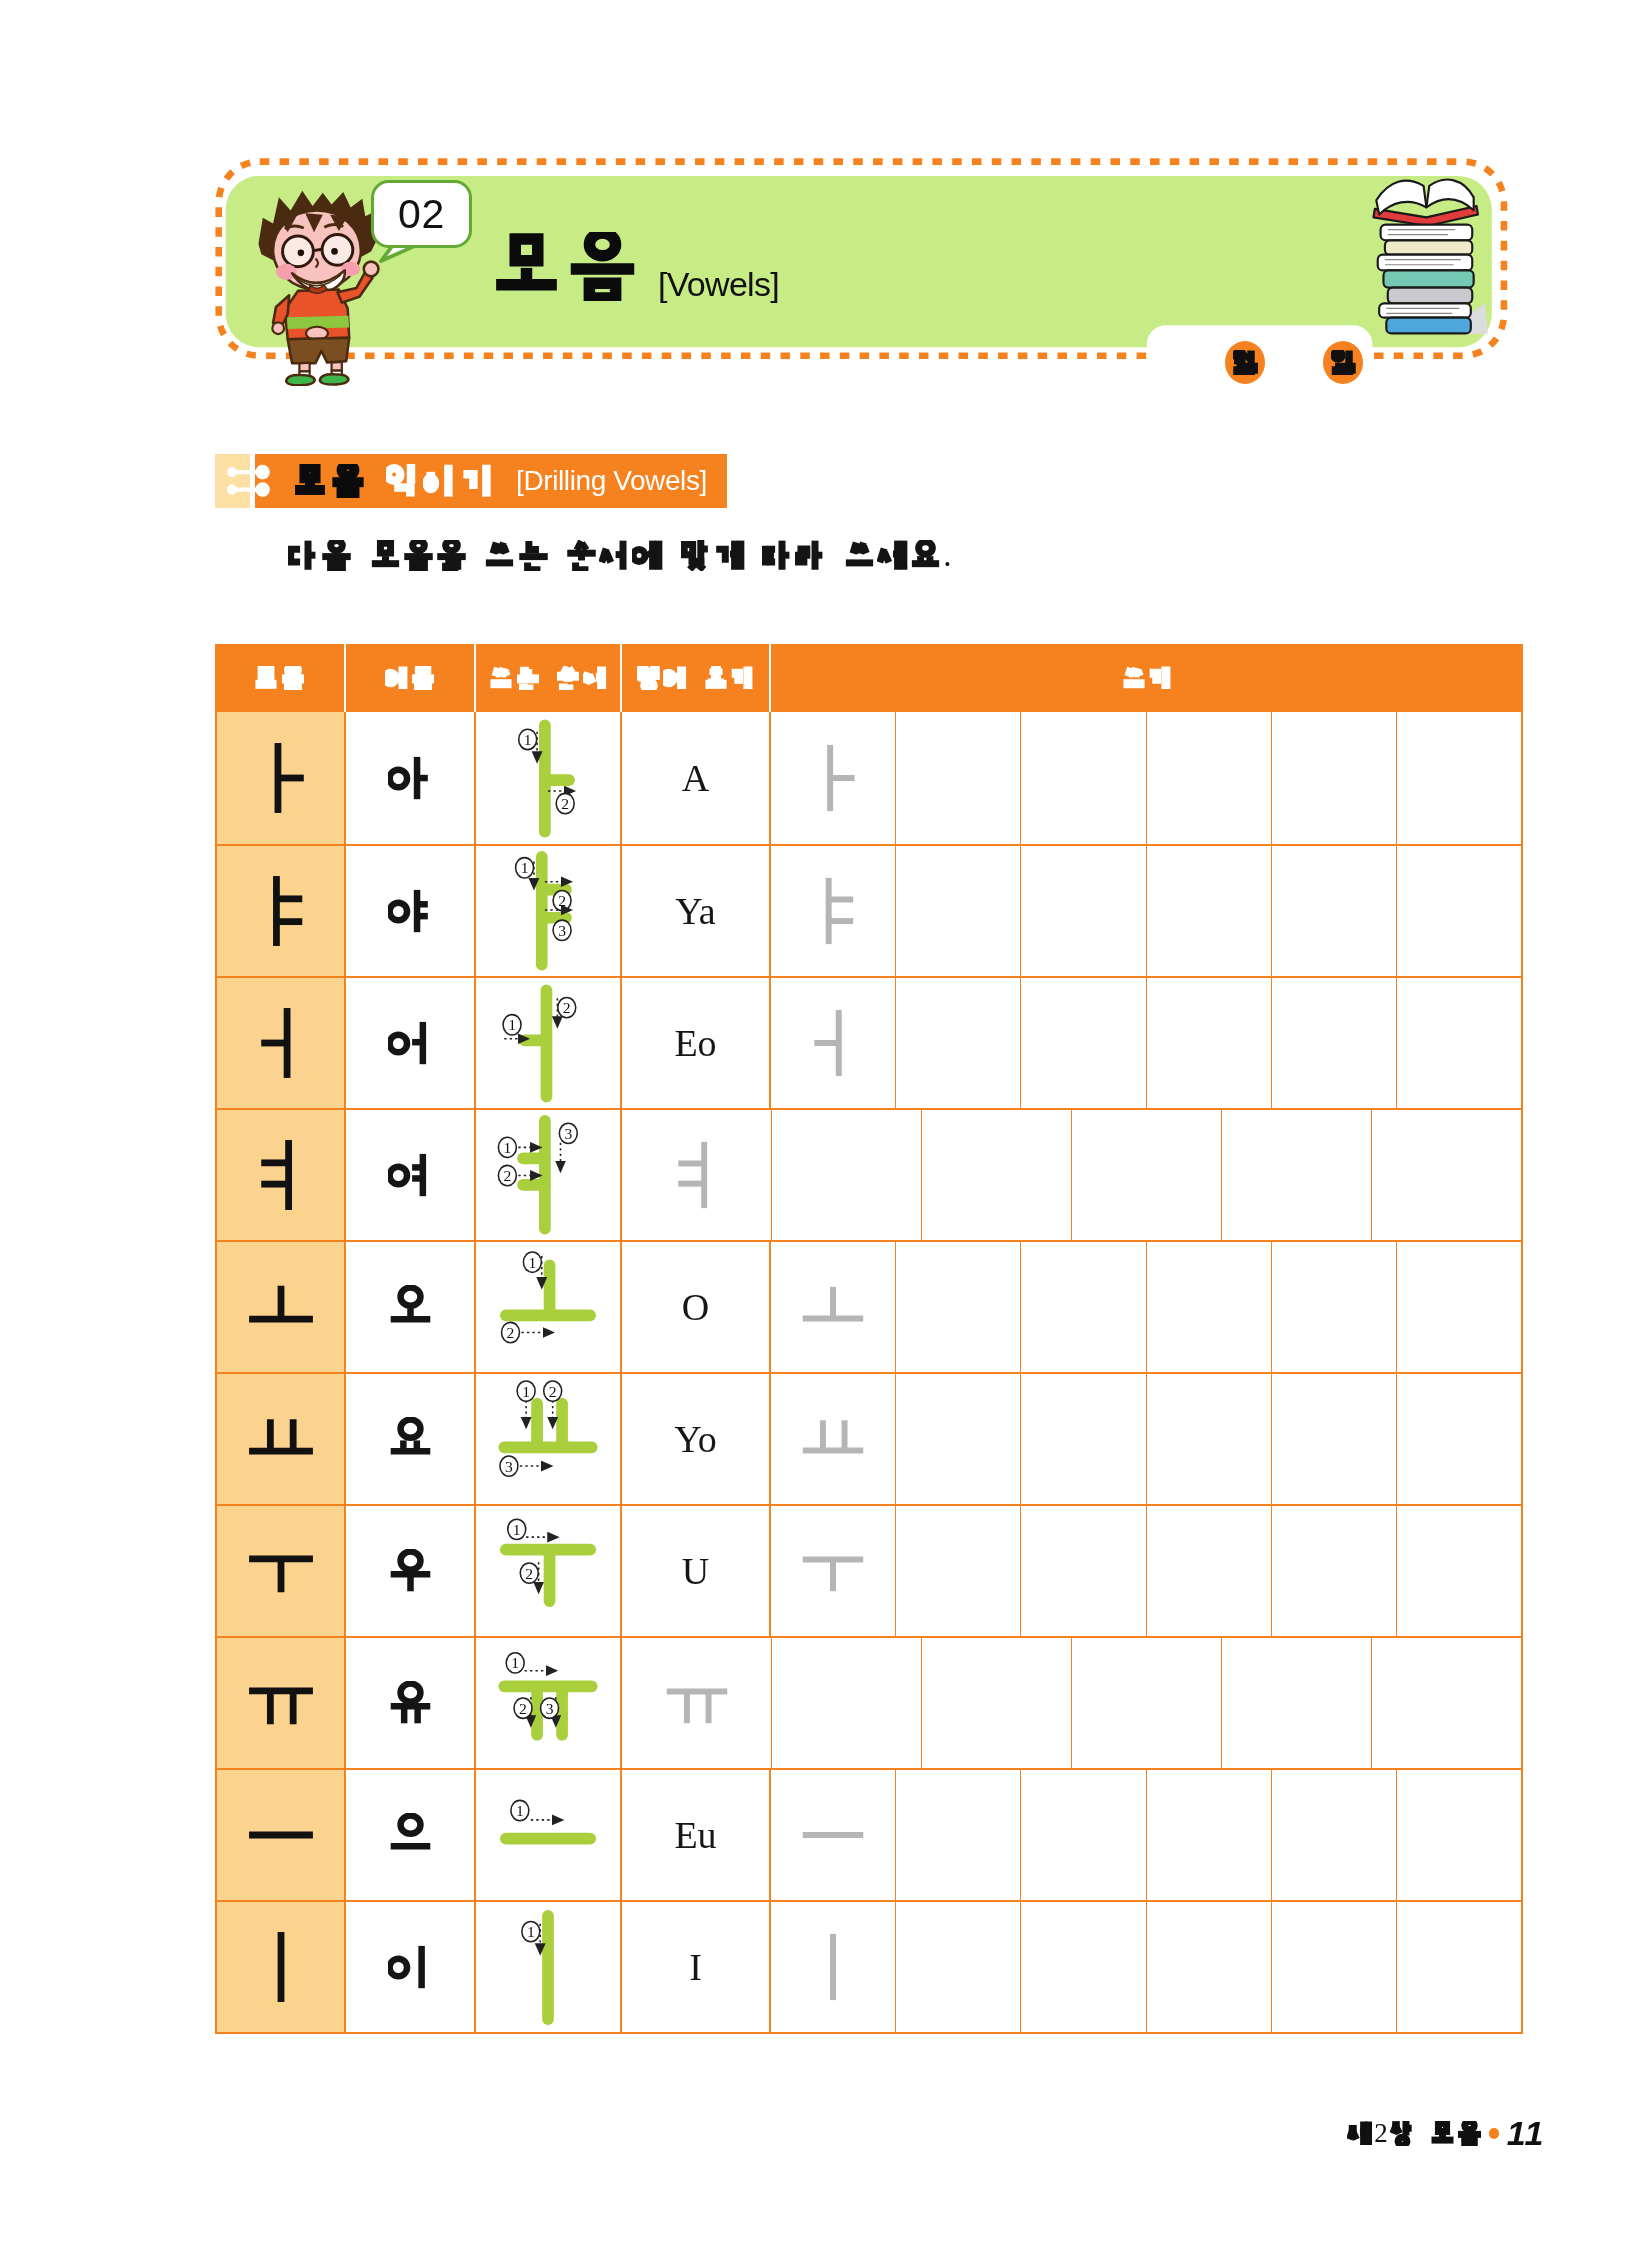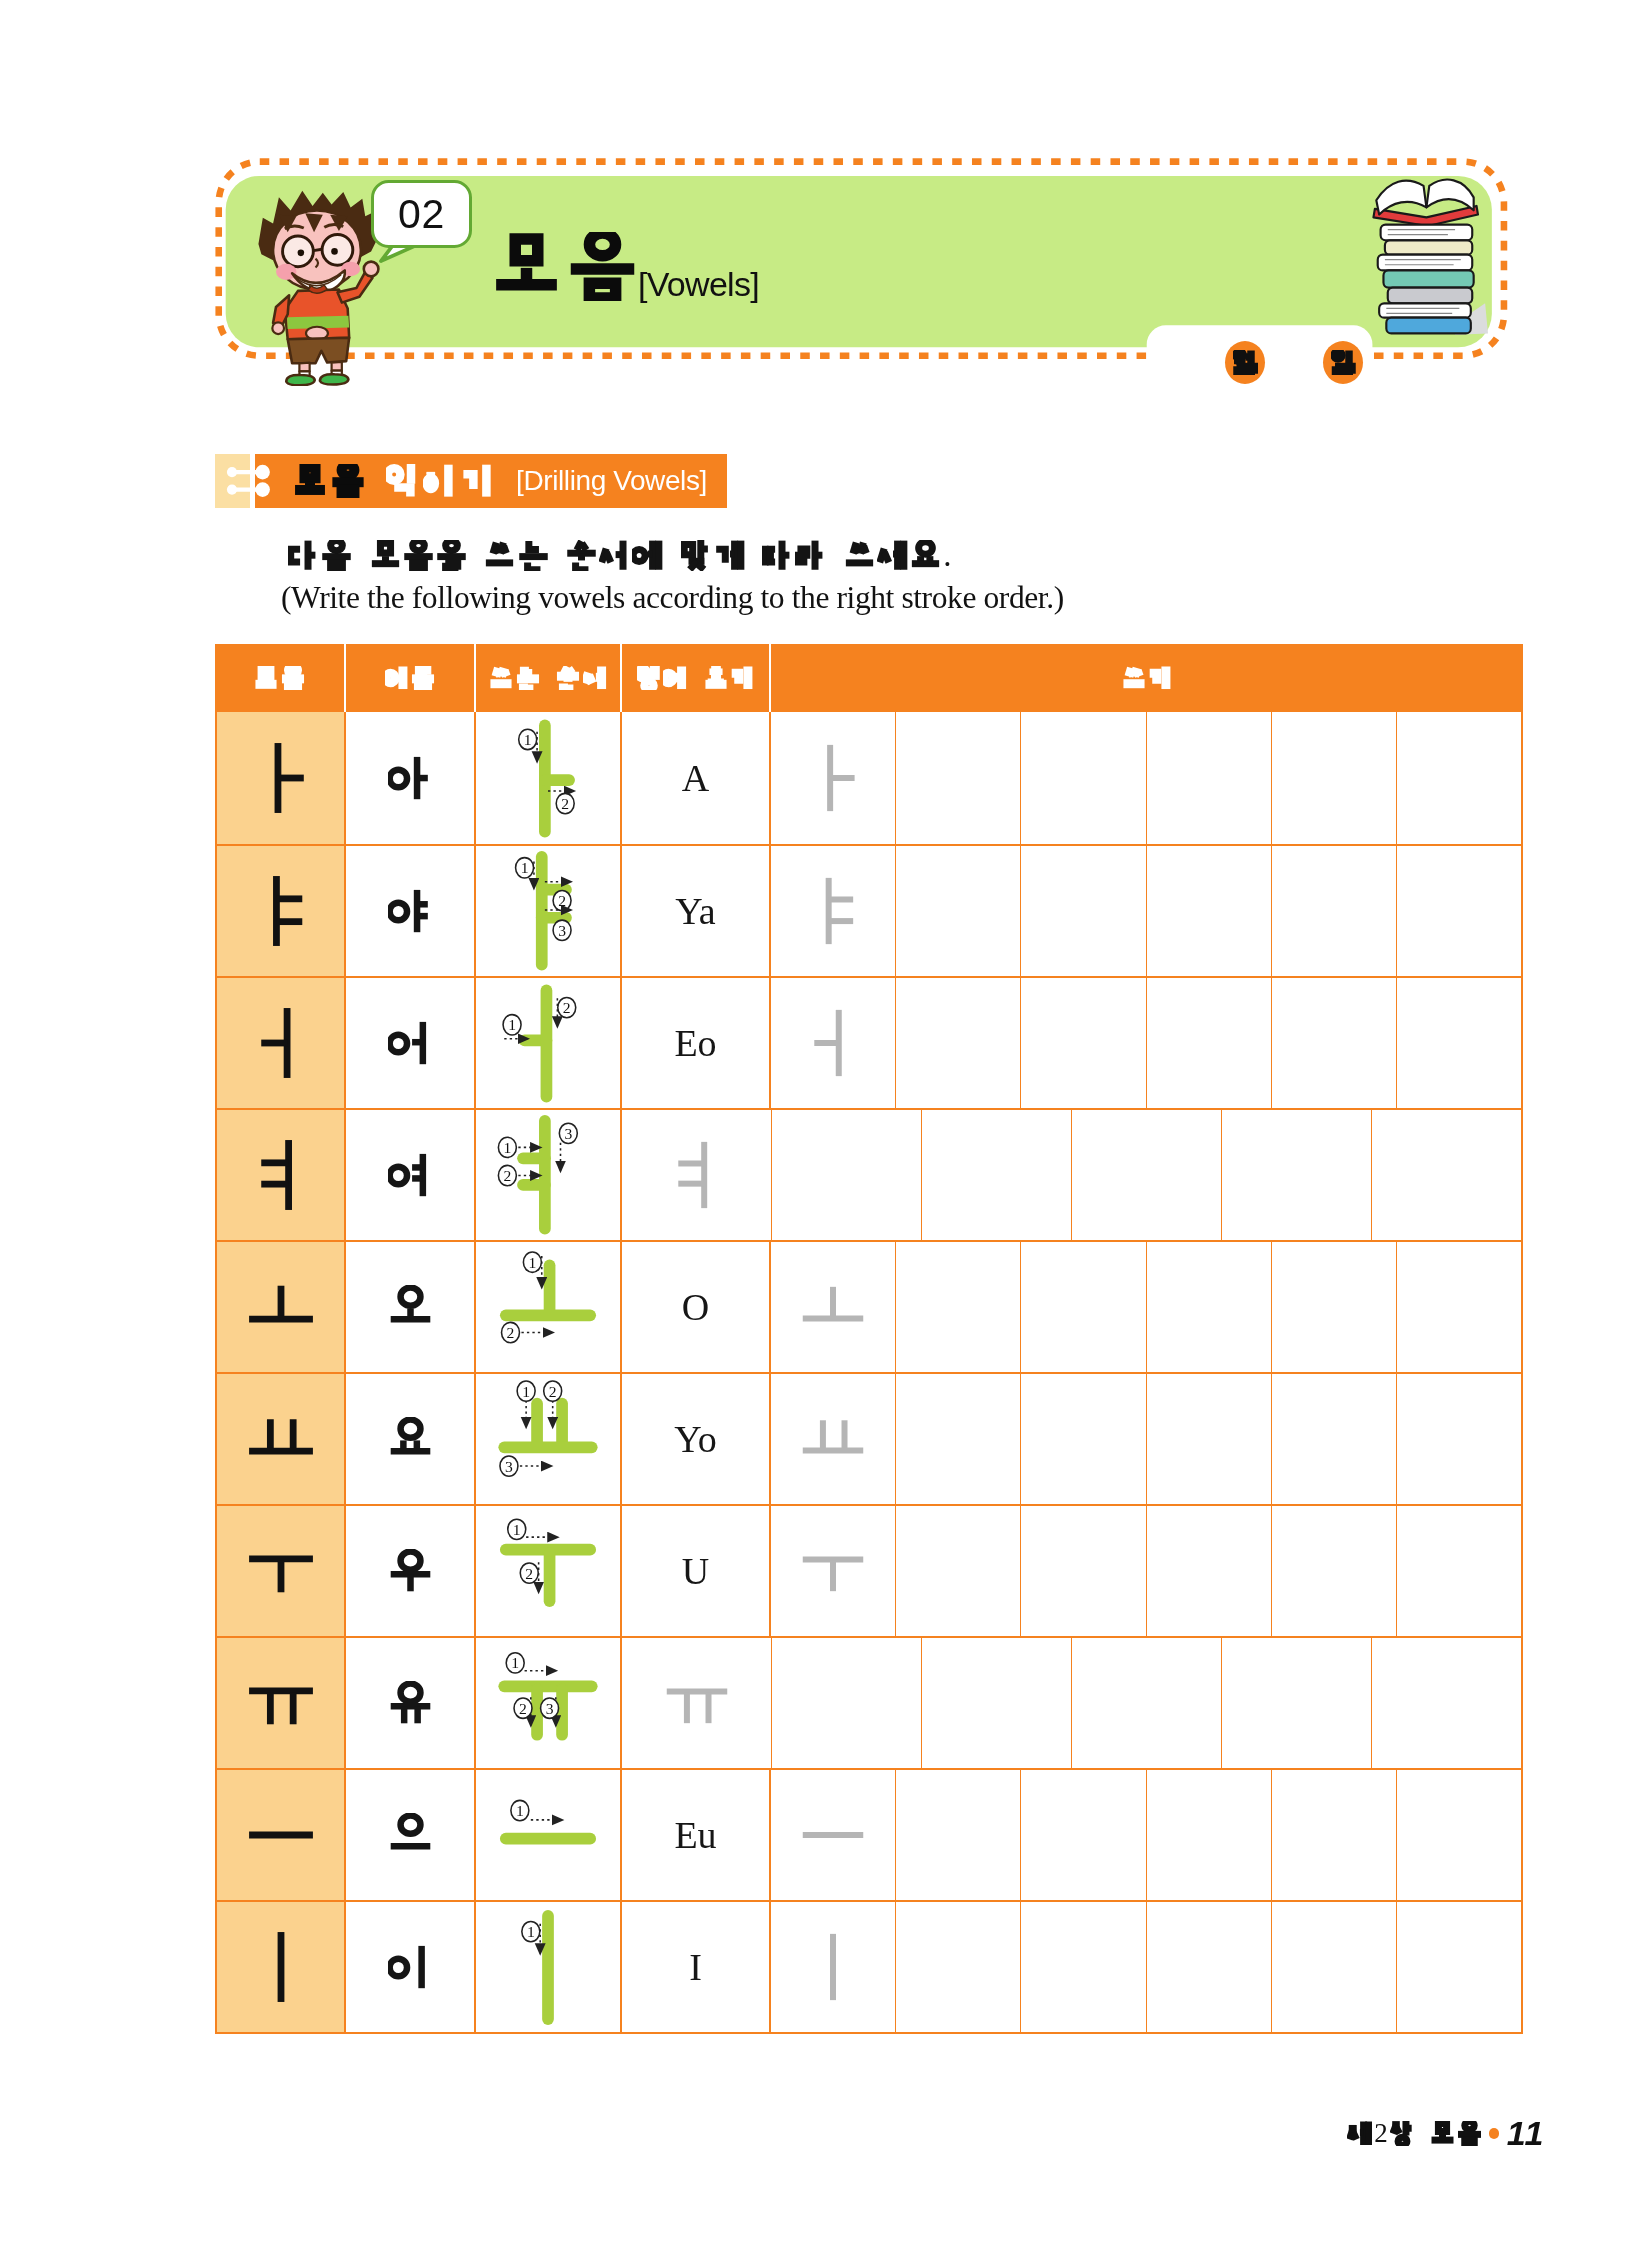--- a/index.html
+++ b/index.html
@@ -11,21 +11,21 @@
   .punct{font-family:"Liberation Serif",serif;color:#141414;line-height:1;}
 
   
   #hdr-shapes{left:0;top:0;}
   #bubble{left:371px;top:180px;width:95px;height:62px;background:#fff;
           border:3.7px solid var(--bubble,#63A933);border-radius:17.6px;
           display:flex;align-items:center;justify-content:center;z-index:3;}
   #bubble .num{font-size:41px;font-weight:400;color:#111;letter-spacing:0.7px;}
   #bubble-tail{left:378px;top:239px;z-index:2;}
   #title-ko{left:492px;top:232px;gap:7.3px;z-index:2;}
-  #title-en{left:638px;top:265px;font-size:34px;font-weight:500;color:#111;
+  #title-en{left:658px;top:265px;font-size:34px;font-weight:500;color:#111;
             letter-spacing:-0.7px;z-index:2;text-align:center;}
   .datecircle{width:40px;height:43px;border-radius:50%;background:var(--orange,#F5821F);
               display:flex;align-items:center;justify-content:center;z-index:3;}
   #boy{left:242px;top:187px;z-index:2;}
   #books{left:1369px;top:163px;z-index:2;}
 
   
   #sec-accent{left:215px;top:454px;width:35px;height:54px;background:var(--cream,#FBDFA3);}
   #sec-bar{left:255px;top:454px;height:54px;background:var(--orange,#F5821F);
            display:inline-flex;align-items:center;padding:0 20.5px 0 38px;gap:21px;}
@@ -322,21 +322,20 @@
           <path d="M84 0 V100" transform="translate(48 2) scale(0.460 0.940)" vector-effect="non-scaling-stroke"></path>
         </svg></span>
       <span class="gw"><svg width="31" height="31" viewBox="0 0 100 100" fill="none" stroke="#141414" stroke-width="7" stroke-linecap="butt" stroke-linejoin="miter">
           <ellipse cx="50.0" cy="26.0" rx="22.1" ry="20.3" vector-effect="non-scaling-stroke"></ellipse>
           <path d="M32 0 V56" transform="translate(6 52) scale(0.880 0.420)" vector-effect="non-scaling-stroke"></path>
           <path d="M66 0 V56" transform="translate(6 52) scale(0.880 0.420)" vector-effect="non-scaling-stroke"></path>
           <path d="M0 58 H100" transform="translate(6 52) scale(0.880 0.420)" vector-effect="non-scaling-stroke"></path>
         </svg></span>
       <span class="punct" style="font-size: 33px; color: rgb(20, 20, 20);">.</span>
     </div>
-  <div id="instr-en" class="abs">(Write the following vowels according to the right stroke order.)</div>
 
   <div id="tbl" class="abs">
     <div id="thead">
         <div class="th th1">
           <span class="gw"><svg width="24" height="24" viewBox="0 0 100 100" fill="none" stroke="#FFFFFF" stroke-width="9" stroke-linecap="butt" stroke-linejoin="miter">
               <path d="M16 14 H84 V86 H16 Z" transform="translate(26 4) scale(0.480 0.440)" vector-effect="non-scaling-stroke"></path>
               <path d="M50 0 V56" transform="translate(6 52) scale(0.880 0.420)" vector-effect="non-scaling-stroke"></path>
               <path d="M0 58 H100" transform="translate(6 52) scale(0.880 0.420)" vector-effect="non-scaling-stroke"></path>
             </svg></span>
           <span class="gw"><svg width="24" height="24" viewBox="0 0 100 100" fill="none" stroke="#FFFFFF" stroke-width="9" stroke-linecap="butt" stroke-linejoin="miter">

